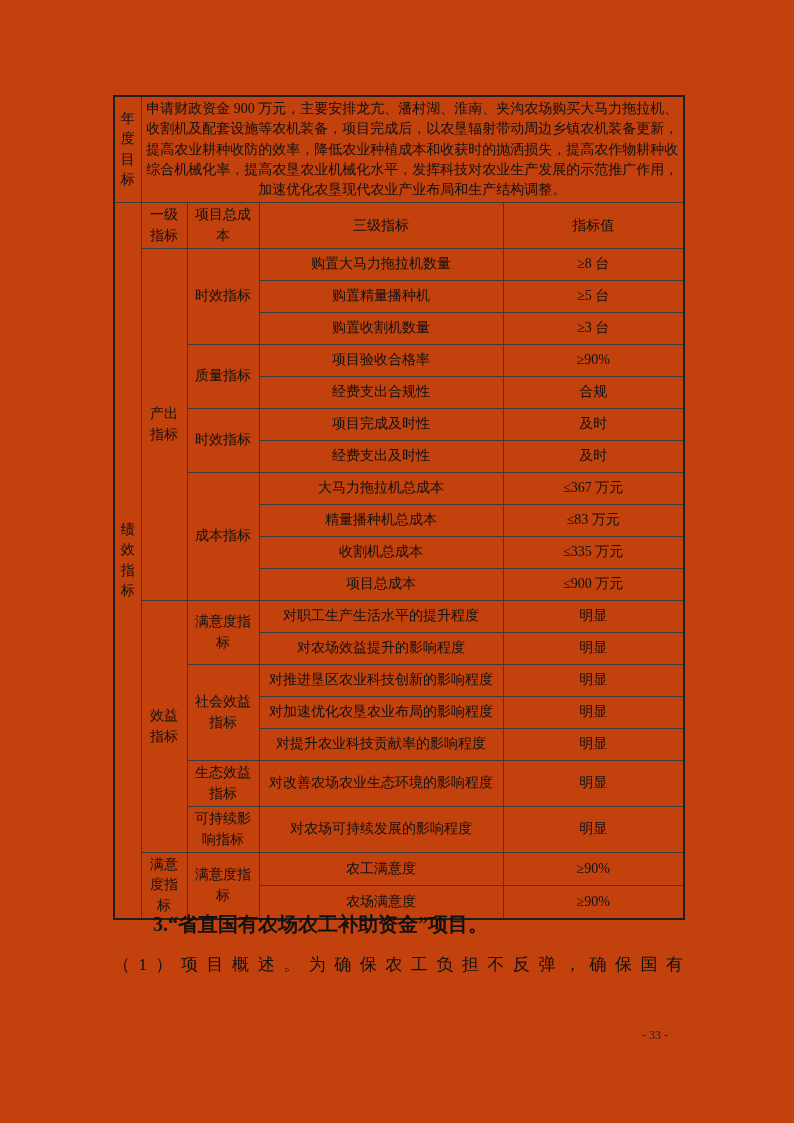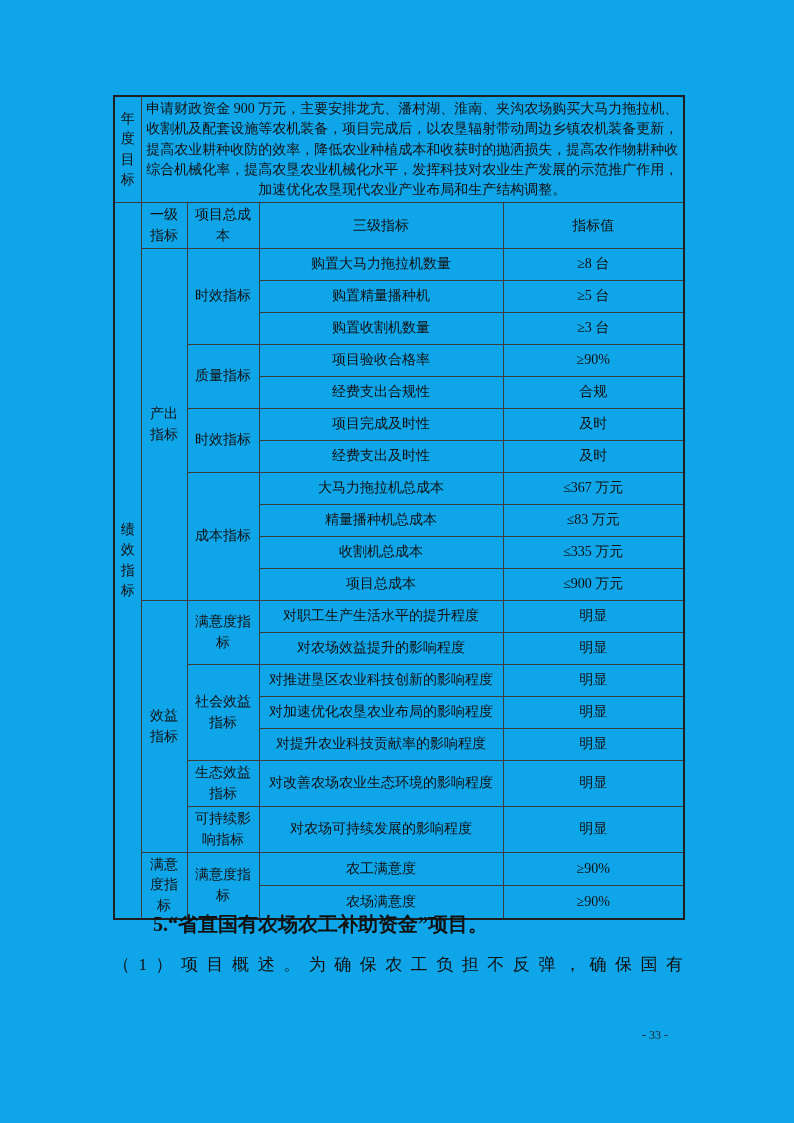--- a/index.html
+++ b/index.html
@@ -1,16 +1,16 @@
 <!DOCTYPE html>
 <html><head>
 <meta charset="utf-8">
 <style>
   html,body{margin:0;padding:0;background:#ffffff;}
-  .page{position:relative;width:794px;height:1123px;background:#0ea5e9;overflow:hidden;
+  .page{position:relative;width:794px;height:1123px;background:#c2410c;overflow:hidden;
         font-family:"Liberation Serif", serif;color:#111;}
   table.main{position:absolute;left:113px;top:95px;width:570px;border-collapse:collapse;
              table-layout:fixed;border:2px solid #1f1f1f;}
   table.main td{border:1px solid #3c3c3c;font-size:14px;line-height:1.45;
                 text-align:center;vertical-align:middle;padding:2px 3px;
                 word-break:break-all;}
   td.goal-content{ text-align:justify;text-justify:inter-character;padding:5px 8px;
                    line-height:19.5px;}
   td.cell-l3{text-align:left;padding-left:10px;}
   tr.r-goal{height:101px;}
@@ -153,19 +153,19 @@
       <td class="cell-l3">农工满意度</td>
       <td>≥90%</td>
     </tr>
     <tr class="r sub">
       <td class="cell-l3">农场满意度</td>
       <td>≥90%</td>
     </tr>
   </tbody>
     </table>
 
-  <div class="heading"><span class="indent"></span><span>5.“省直国有农场农工补助资金”项目。</span></div>
+  <div class="heading"><span class="indent"></span><span>3.“省直国有农场农工补助资金”项目。</span></div>
 
   <div class="para-line para-1">（1）项目概述。为确保农工负担不反弹，确保国有</div>
 
   <div class="page-number">- 33 -</div>
 
 </div>
 
 </body></html>

